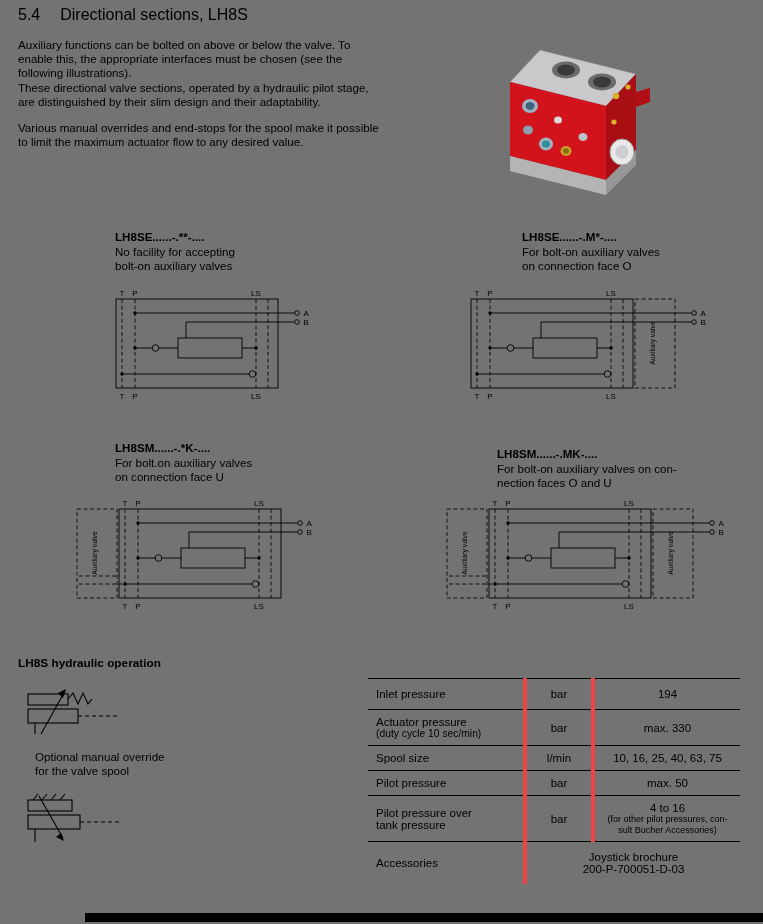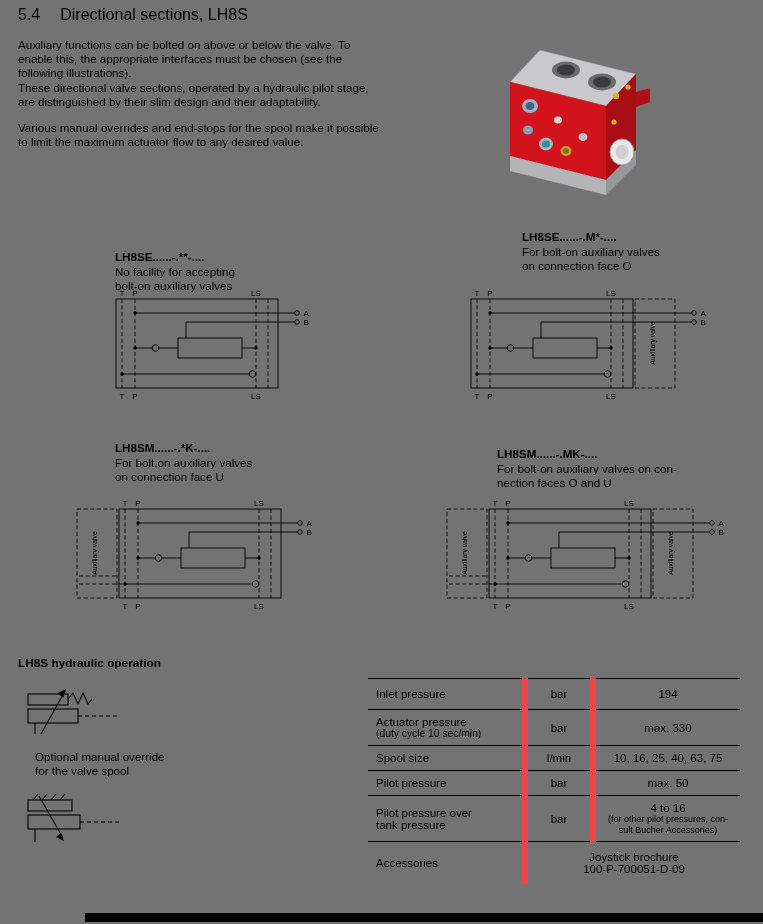--- a/index.html
+++ b/index.html
@@ -28,21 +28,21 @@
   .pilot { position:absolute; }
   .pilot line, .pilot rect, .pilot polyline { stroke:#000; fill:none; stroke-width:1.1; }
   .pilot .dash { stroke-dasharray:4 3; stroke-width:1; }
   .pilot .fill { fill:#000; stroke:none; }
   .op-note { position:absolute; left:35px; top:750px; font-size:11.6px; line-height:14.2px; }
 
   .valve-illu { position:absolute; left:488px; top:32px; }
 
   .spec-table { position:absolute; left:368px; top:678px; width:372px; border-collapse:collapse; font-size:11.5px; }
   .spec-table td { border-top:1px solid #000; padding:6px 8px; vertical-align:middle; }
-  .spec-table td.vline { border-right:6px solid #ef4444;margin-left:12px; }
+  .spec-table td.vline { border-right:4px solid #ef4444;margin-left:12px; }
   .spec-table td.c { text-align:center; }
   .spec-table .sub { font-size:10.3px; }
   .spec-table .tiny { font-size:9px; line-height:10.5px; }
   .pad-lg td { padding-top:9px; padding-bottom:9px; }
 
   .footer-bar { position:absolute; left:85px; right:0; top:913px; height:9px; background:#000; }
 </style>
 </head>
 <body>
 
@@ -79,21 +79,21 @@
     <ellipse cx="78" cy="119" rx="3" ry="2.7" fill="#8a6d12"></ellipse>
     <ellipse cx="95" cy="105" rx="4.5" ry="4" fill="#b8c4cc"></ellipse>
     <ellipse cx="70" cy="88" rx="4" ry="3.5" fill="#d8d8da"></ellipse>
     <circle cx="128" cy="64" r="3.2" fill="#d8b02a"></circle>
     <circle cx="140" cy="55" r="2.6" fill="#d8b02a"></circle>
     <circle cx="126" cy="90" r="2.6" fill="#d8b02a"></circle>
     <ellipse cx="134" cy="120" rx="12" ry="13" fill="#e9e9ea" stroke="#9b9b9d"></ellipse>
     <ellipse cx="134" cy="120" rx="6.5" ry="7" fill="#cfcfd1"></ellipse>
   </svg>
 
-  <div class="caption" style="left:115px; top:230px;margin-top:20px;">
+  <div class="caption" style="left:115px; top:230px;">
     <div class="code">LH8SE......-.**-....</div>
     <div>No facility for accepting</div>
     <div>bolt-on auxiliary valves</div>
   </div>
 
   <div class="caption" style="left:522px; top:230px;">
     <div class="code">LH8SE......-.M*-....</div>
     <div>For bolt-on auxiliary valves</div>
     <div>on connection face O</div>
   </div>
@@ -319,21 +319,21 @@
       <td class="c">
         <div>4 to 16</div>
         <div class="tiny">(for other pilot pressures, con-</div>
         <div class="tiny">sult Bucher Accessories)</div>
       </td>
     </tr>
     <tr class="pad-lg">
       <td class="vline">Accessories</td>
       <td class="c" colspan="2">
         <div>Joystick brochure</div>
-        <div>100-P-700051-D-09</div>
+        <div>200-P-700051-D-03</div>
       </td>
     </tr>
   </tbody>
     </table>
 
   <div class="footer-bar"></div>
 
 </div>
 
 </body></html>

